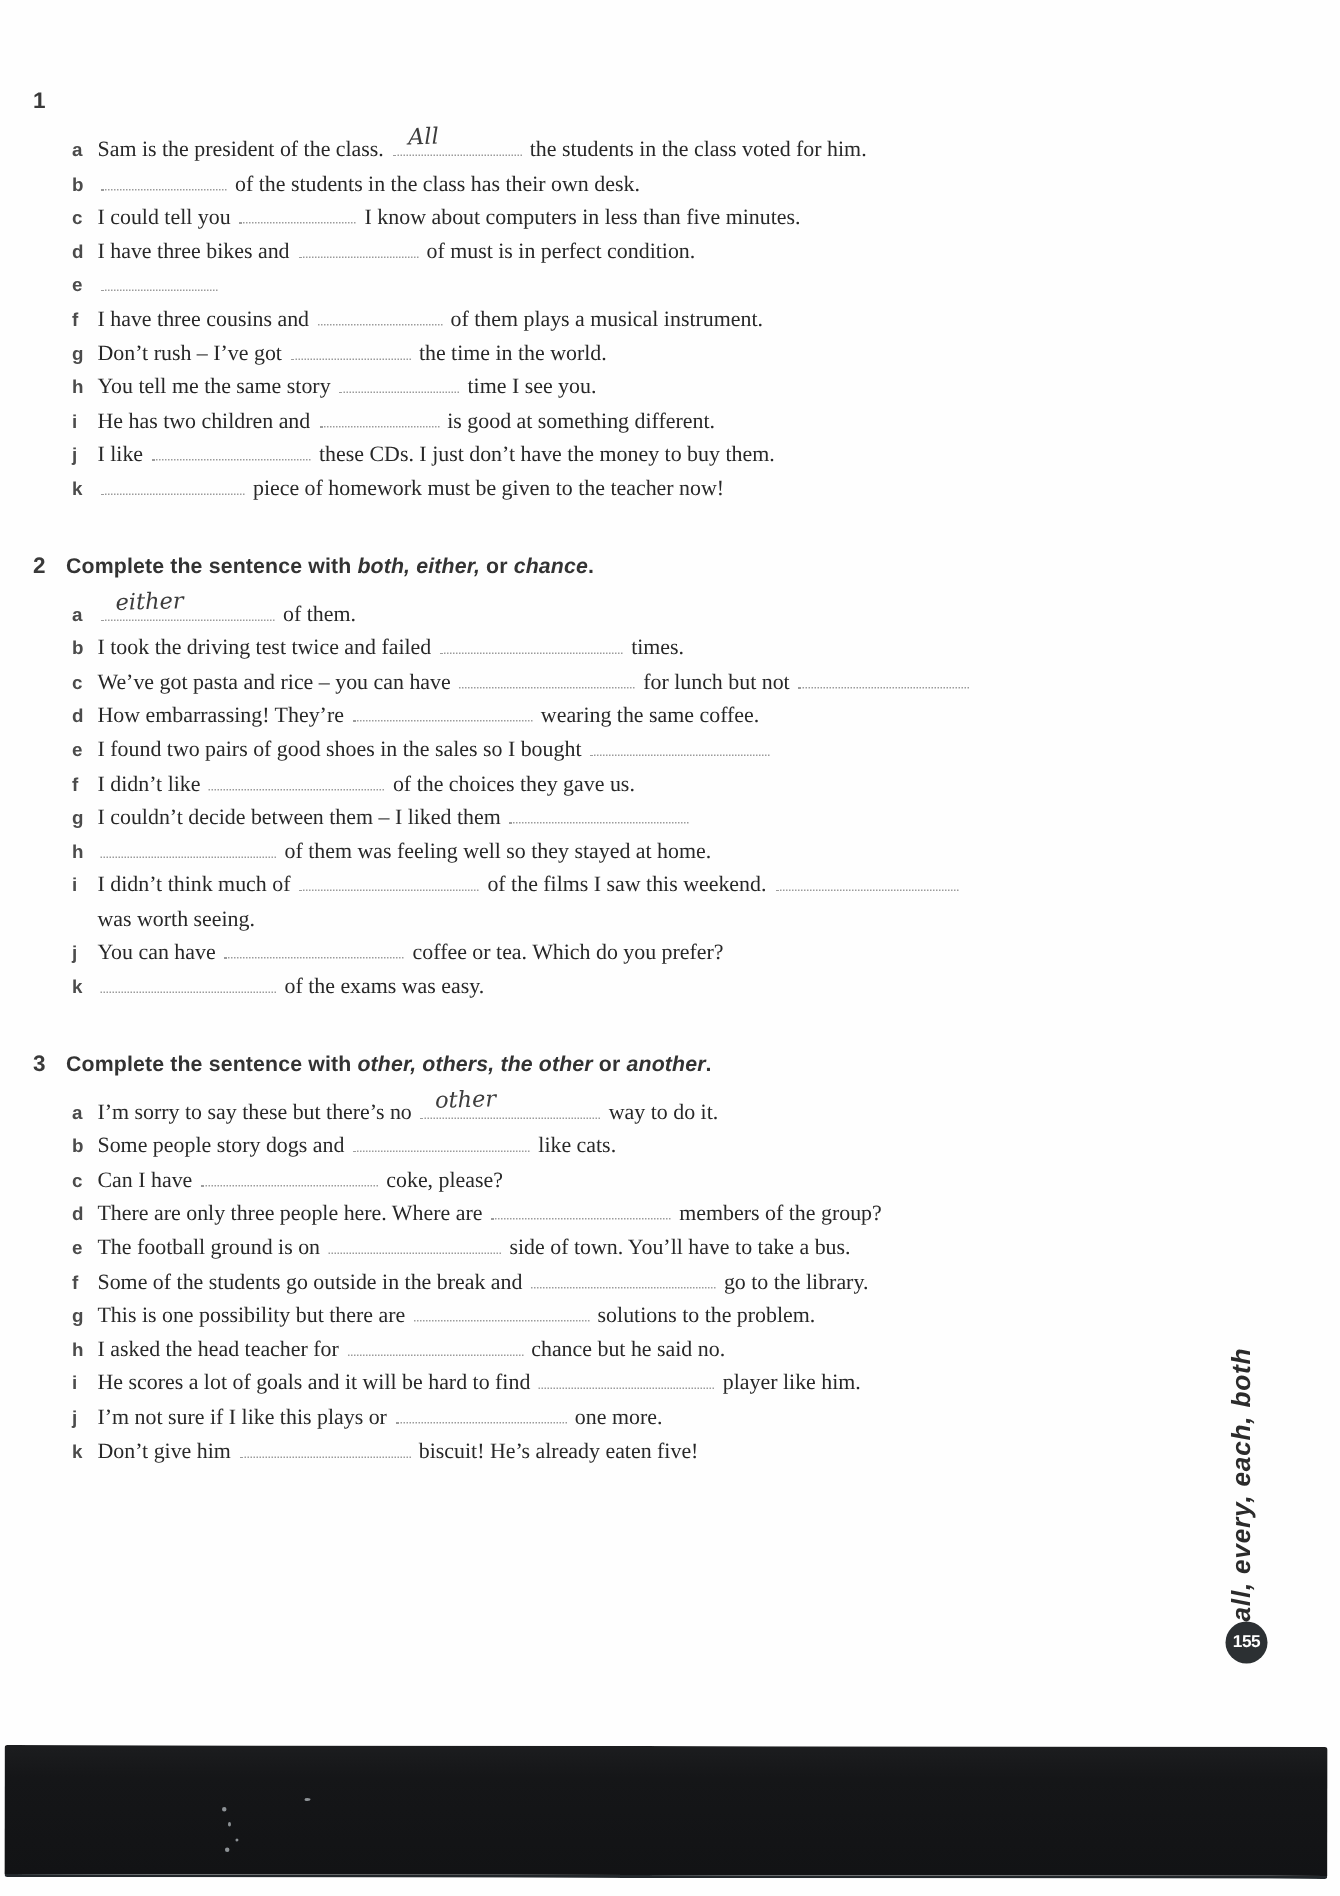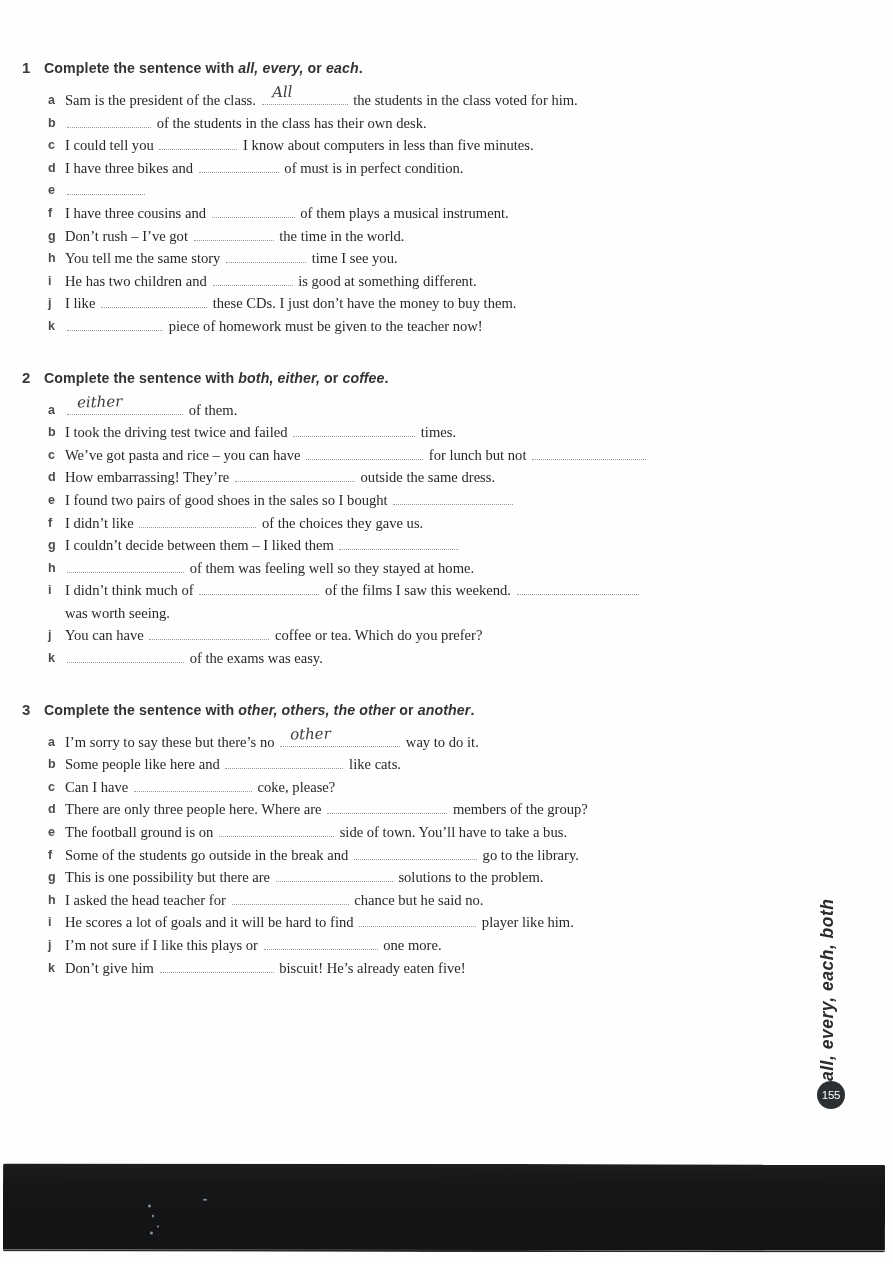--- a/index.html
+++ b/index.html
@@ -88,21 +88,21 @@
     left: 817px;
     top: 1081px;
     width: 28px; height: 28px;
     border-radius: 50%;
     background: #2c3033;
     color: #ffffff;
     display: flex;
     align-items: center;
     justify-content: center;
     font-family: "Liberation Sans", sans-serif;
-    font-weight: normal;
+    font-weight: bold;
     font-size: 11.5px;
     letter-spacing: -0.3px;
   }
 
   .scan-bar {
     position: absolute;
     left: 3px;
     top: 1164px;
     width: 882px;
     height: 88px;
@@ -117,21 +117,20 @@
     border-radius: 50%;
   }
 </style>
 </head>
 <body>
 
 <main>
     <section class="exercise">
       <div class="ex-header">
         <span class="ex-num">1</span>
-        <span class="ex-instr"><span>Complete the sentence with </span><em>all, every,</em><span> or </span><em>each</em><span>.</span></span>
       </div>
       <div class="item">
         <span class="letter">a</span>
         <span class="sentence"><span>Sam is the president of the class. </span><span class="blank" style="width: 86px;"><span class="answer">All</span></span><span> the students in the class voted for him.</span></span>
       </div>
       <div class="item">
         <span class="letter">b</span>
         <span class="sentence"><span class="blank" style="width: 84px;"></span><span> of the students in the class has their own desk.</span></span>
       </div>
       <div class="item">
@@ -167,37 +166,37 @@
         <span class="sentence"><span>I like </span><span class="blank" style="width: 106px;"></span><span> these CDs. I just don’t have the money to buy them.</span></span>
       </div>
       <div class="item">
         <span class="letter">k</span>
         <span class="sentence"><span class="blank" style="width: 96px;"></span><span> piece of homework must be given to the teacher now!</span></span>
       </div>
     </section>
     <section class="exercise">
       <div class="ex-header">
         <span class="ex-num">2</span>
-        <span class="ex-instr"><span>Complete the sentence with </span><em>both, either,</em><span> or </span><em>coffee</em><span>.</span></span>
+        <span class="ex-instr"><span>Complete the sentence with </span><em>both, either,</em><span> or </span><em>chance</em><span>.</span></span>
       </div>
       <div class="item">
         <span class="letter">a</span>
         <span class="sentence"><span class="blank" style="width: 116px;"><span class="answer">either</span></span><span> of them.</span></span>
       </div>
       <div class="item">
         <span class="letter">b</span>
         <span class="sentence"><span>I took the driving test twice and failed </span><span class="blank" style="width: 122px;"></span><span> times.</span></span>
       </div>
       <div class="item">
         <span class="letter">c</span>
         <span class="sentence"><span>We’ve got pasta and rice – you can have </span><span class="blank" style="width: 117px;"></span><span> for lunch but not </span><span class="blank" style="width: 114px;"></span></span>
       </div>
       <div class="item">
         <span class="letter">d</span>
-        <span class="sentence"><span>How embarrassing! They’re </span><span class="blank" style="width: 120px;"></span><span> outside the same dress.</span></span>
+        <span class="sentence"><span>How embarrassing! They’re </span><span class="blank" style="width: 120px;"></span><span> wearing the same coffee.</span></span>
       </div>
       <div class="item">
         <span class="letter">e</span>
         <span class="sentence"><span>I found two pairs of good shoes in the sales so I bought </span><span class="blank" style="width: 120px;"></span></span>
       </div>
       <div class="item">
         <span class="letter">f</span>
         <span class="sentence"><span>I didn’t like </span><span class="blank" style="width: 117px;"></span><span> of the choices they gave us.</span></span>
       </div>
       <div class="item">
@@ -225,21 +224,21 @@
       <div class="ex-header">
         <span class="ex-num">3</span>
         <span class="ex-instr"><span>Complete the sentence with </span><em>other, others, the other</em><span> or </span><em>another</em><span>.</span></span>
       </div>
       <div class="item">
         <span class="letter">a</span>
         <span class="sentence"><span>I’m sorry to say these but there’s no </span><span class="blank" style="width: 120px;"><span class="answer">other</span></span><span> way to do it.</span></span>
       </div>
       <div class="item">
         <span class="letter">b</span>
-        <span class="sentence"><span>Some people like here and </span><span class="blank" style="width: 118px;"></span><span> like cats.</span></span>
+        <span class="sentence"><span>Some people story dogs and </span><span class="blank" style="width: 118px;"></span><span> like cats.</span></span>
       </div>
       <div class="item">
         <span class="letter">c</span>
         <span class="sentence"><span>Can I have </span><span class="blank" style="width: 118px;"></span><span> coke, please?</span></span>
       </div>
       <div class="item">
         <span class="letter">d</span>
         <span class="sentence"><span>There are only three people here. Where are </span><span class="blank" style="width: 120px;"></span><span> members of the group?</span></span>
       </div>
       <div class="item">

